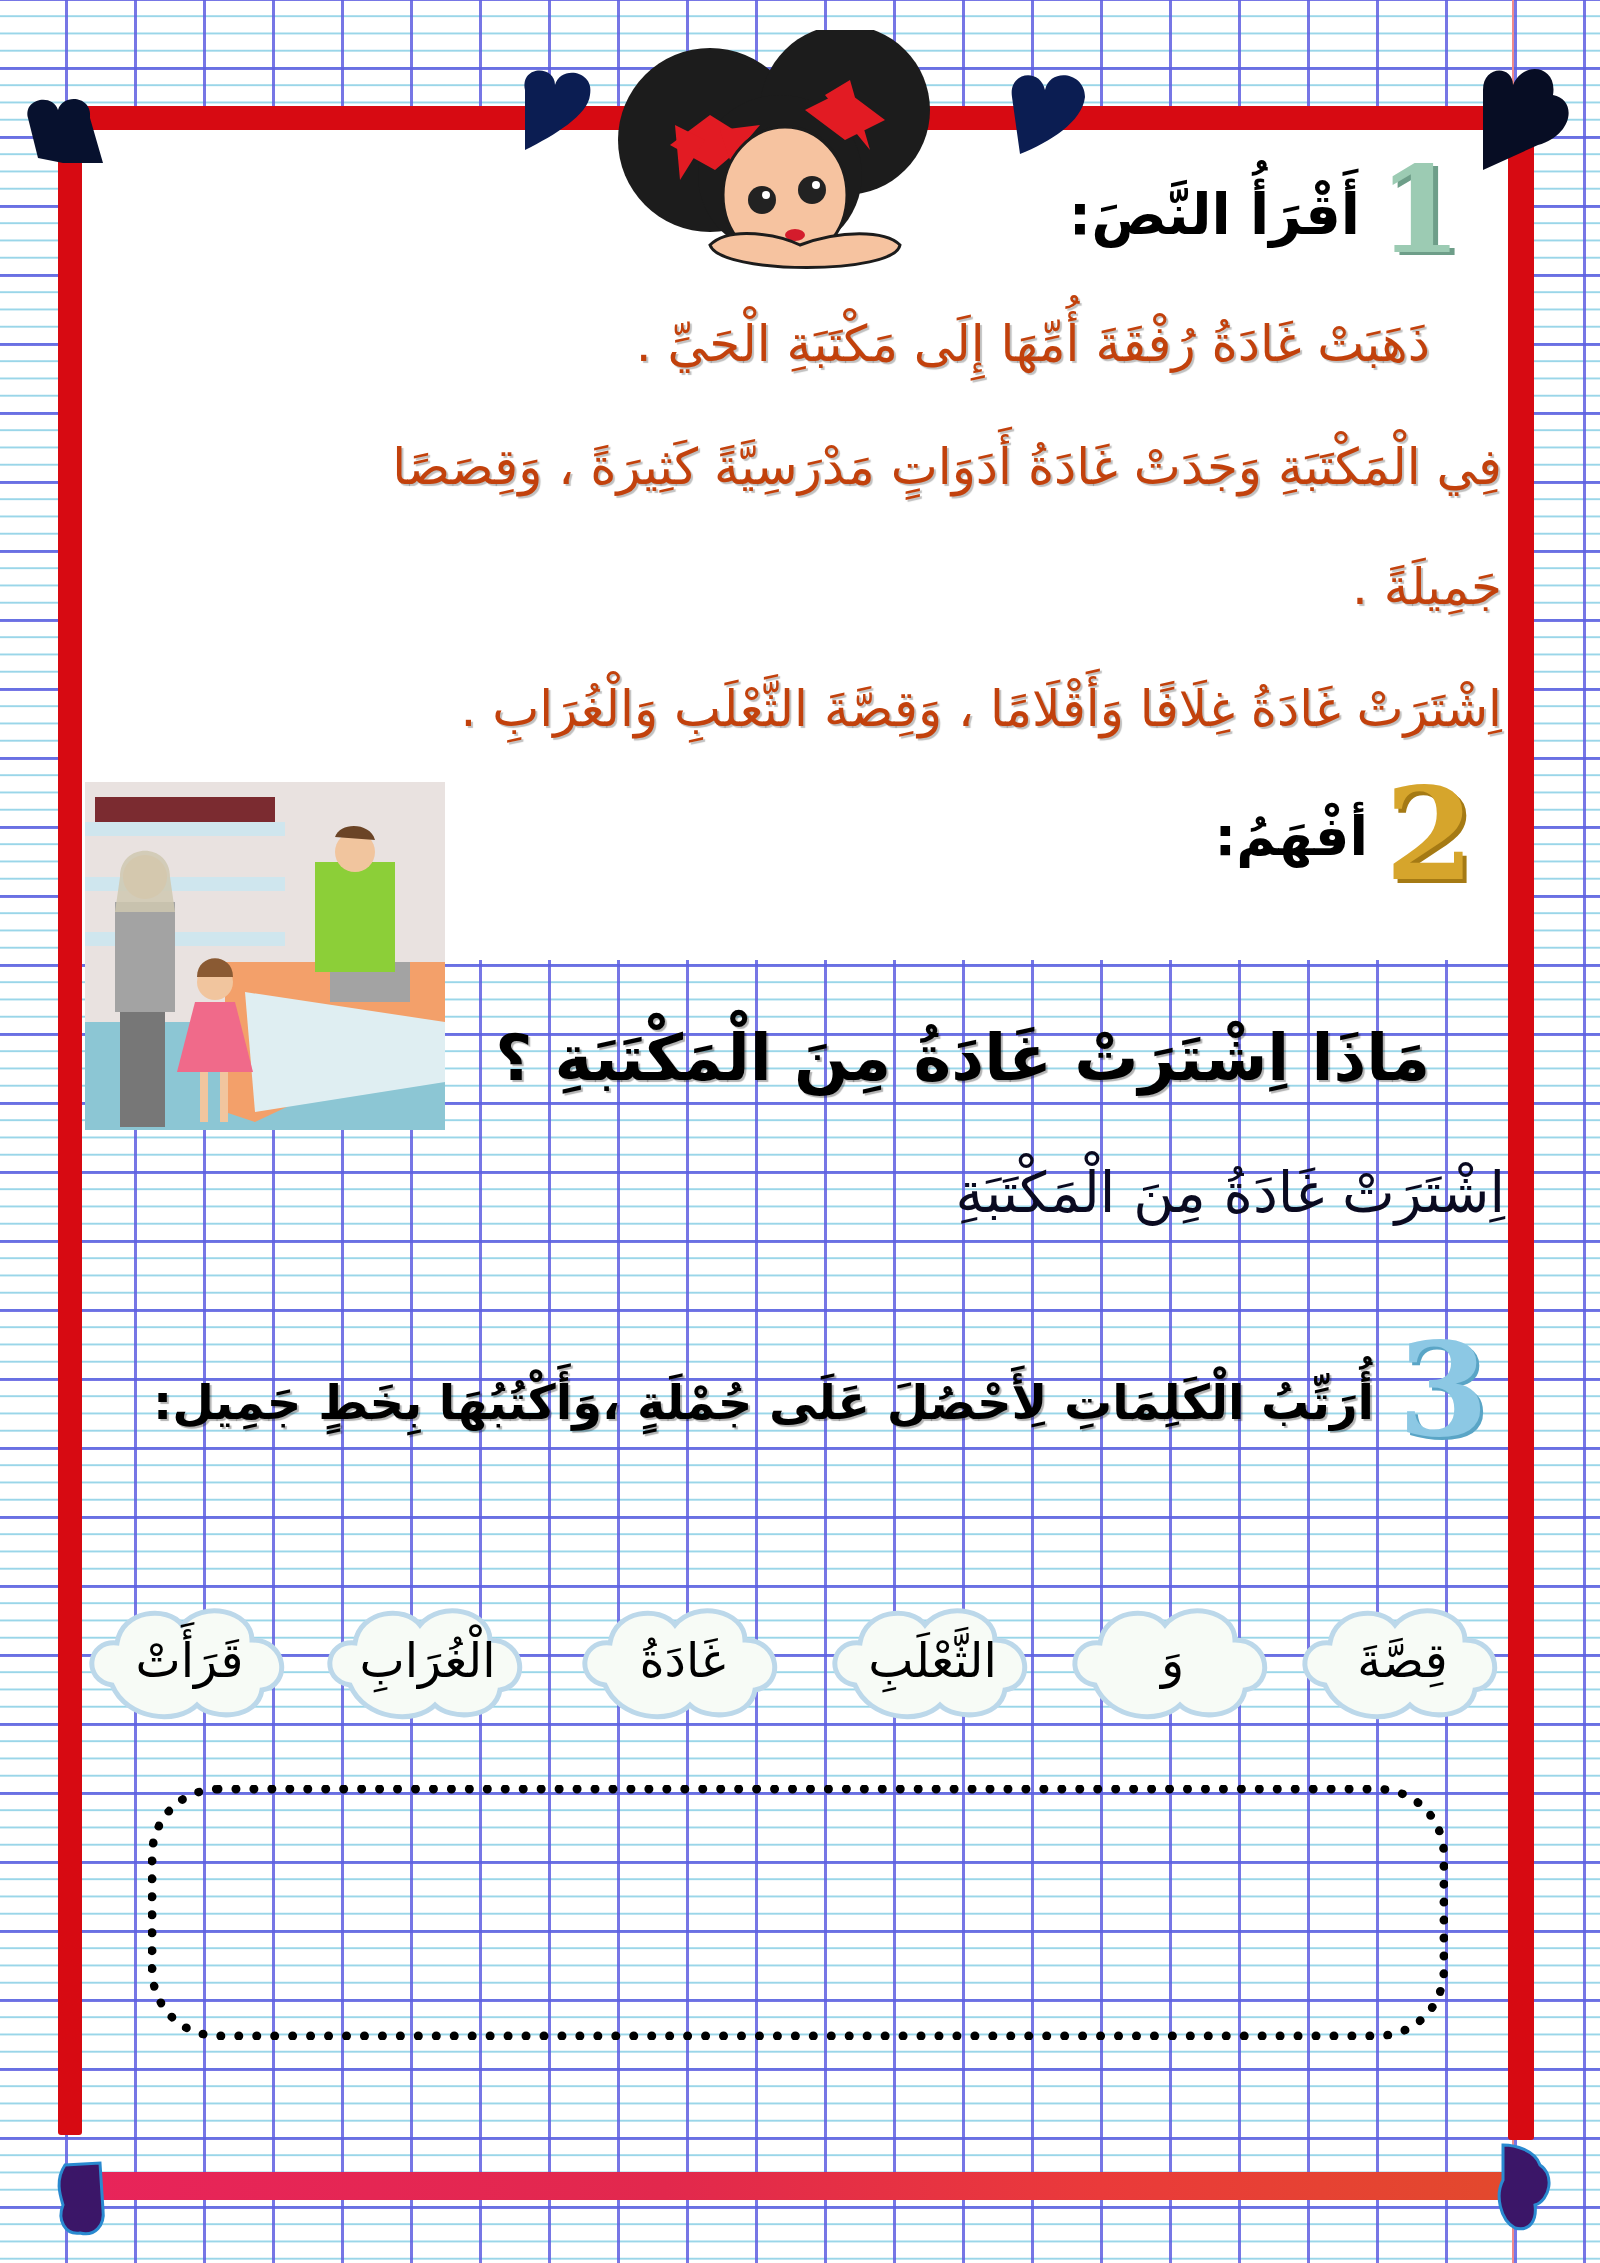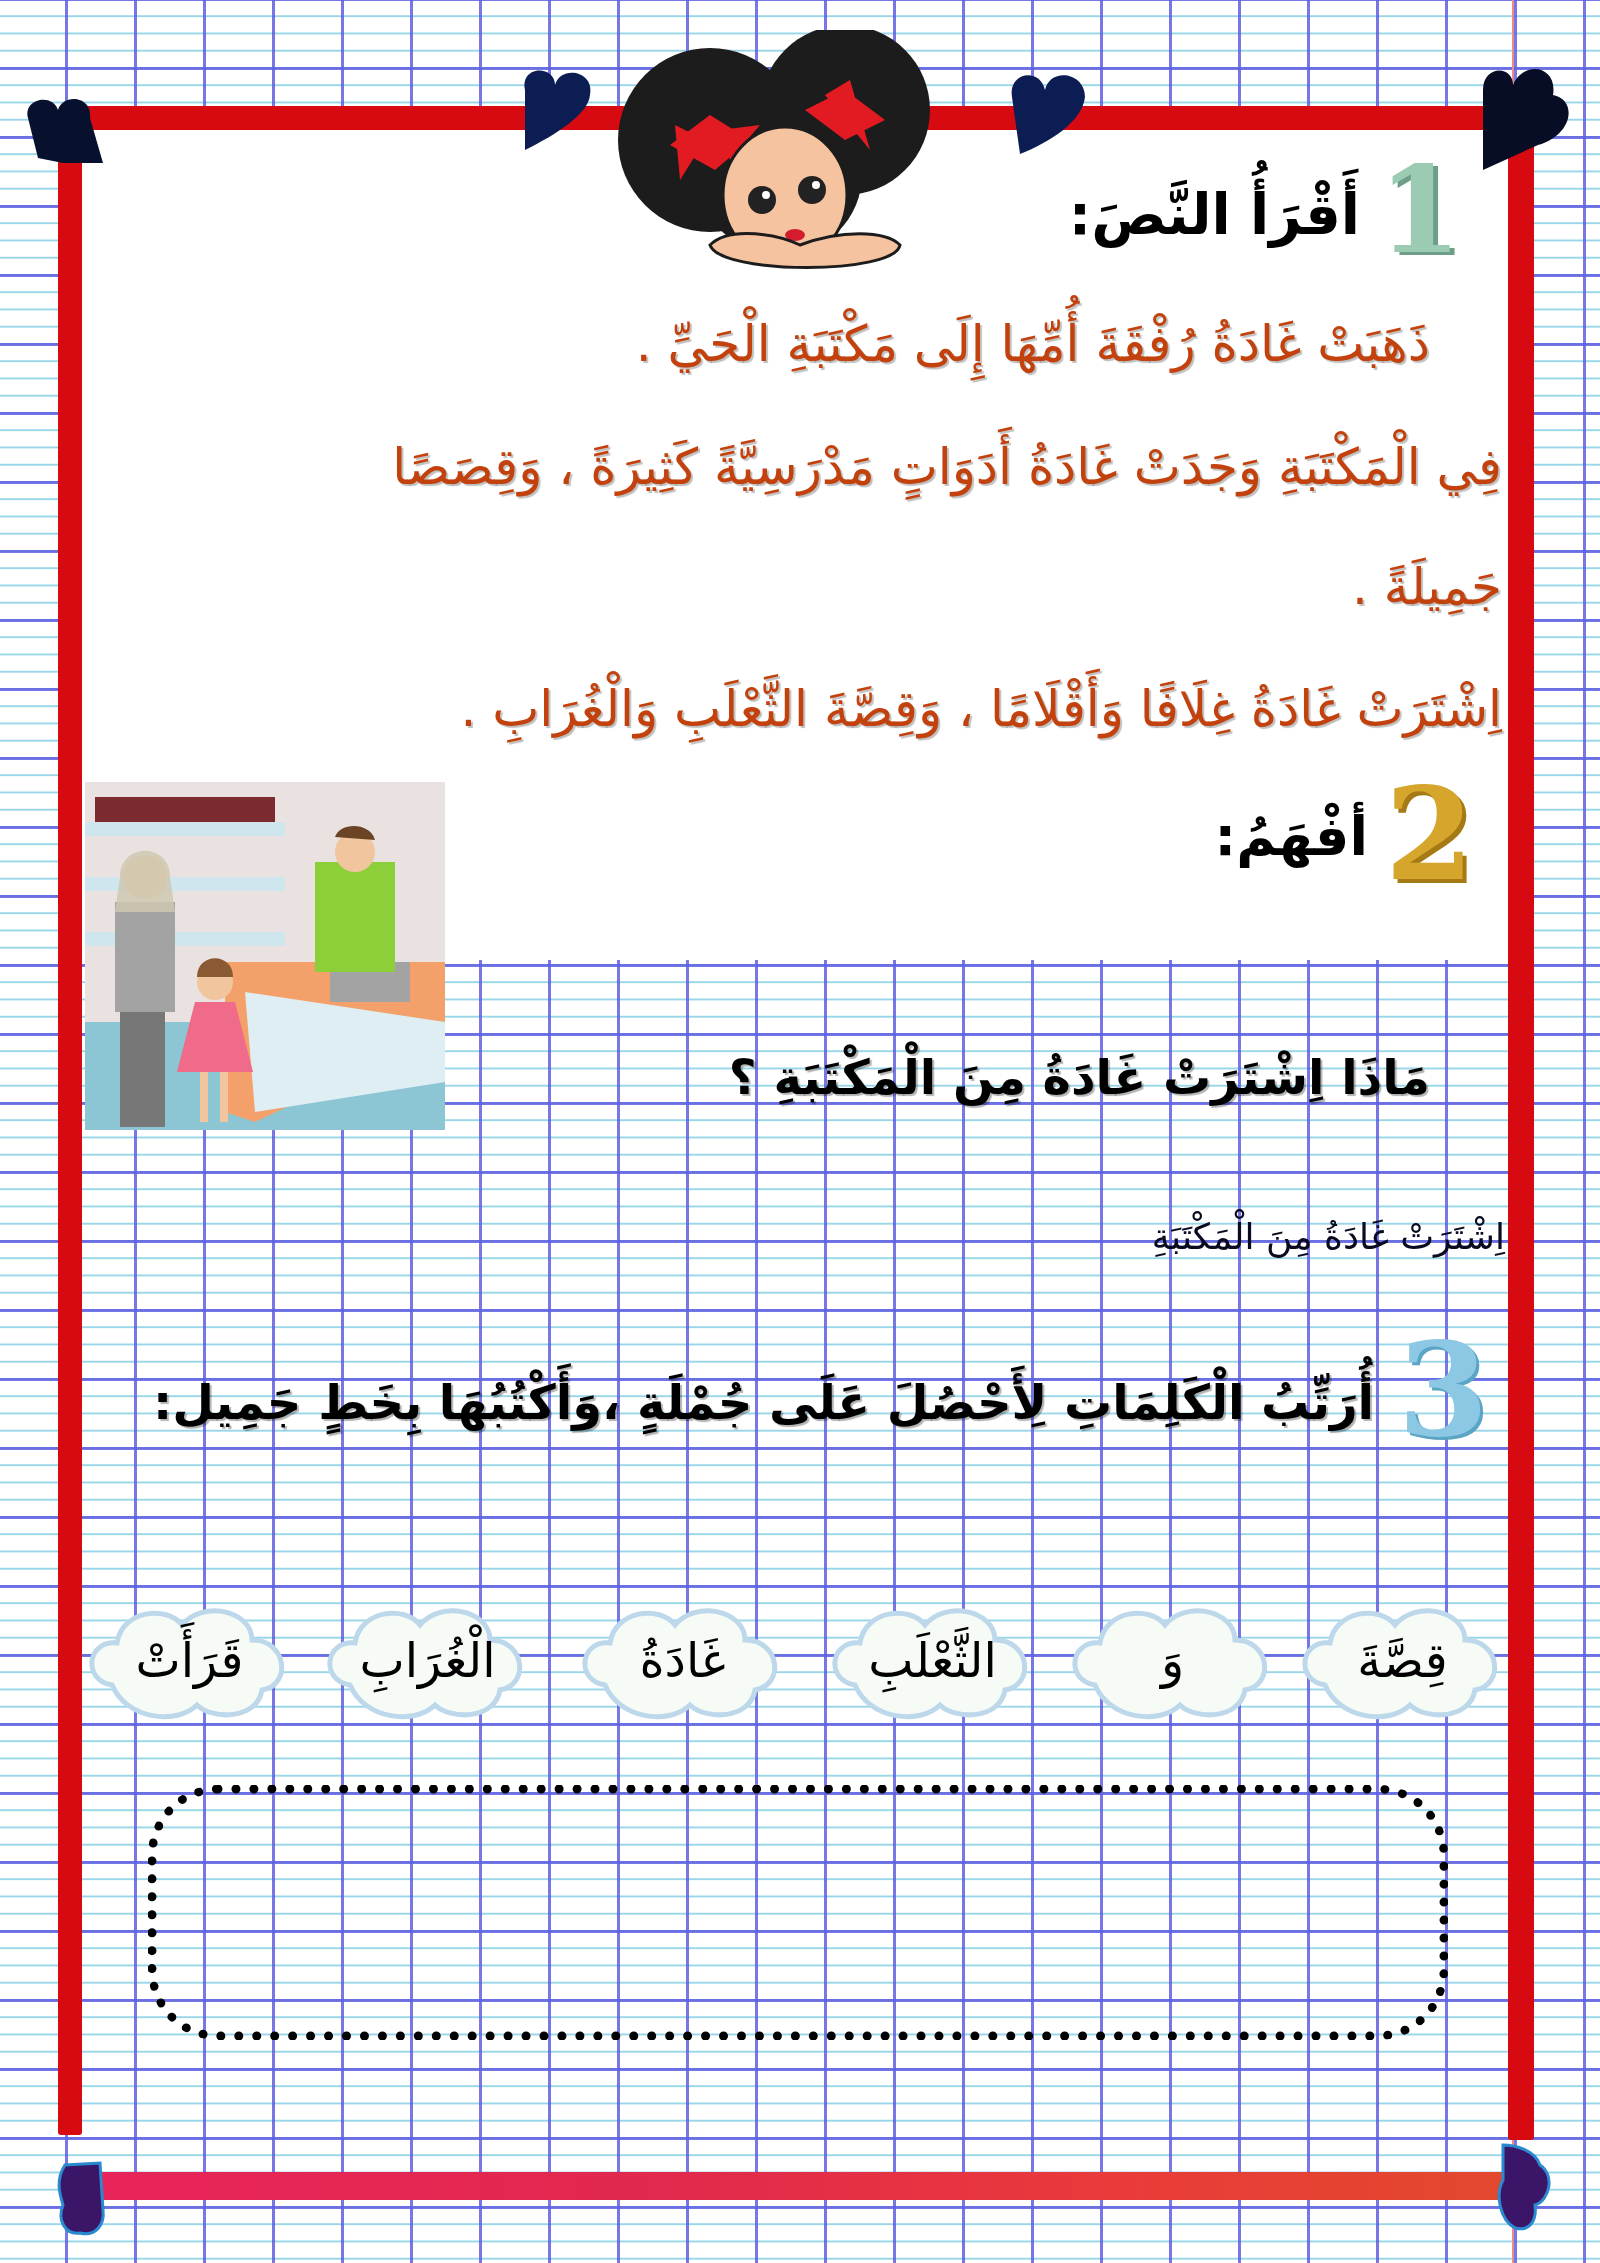--- a/index.html
+++ b/index.html
@@ -111,22 +111,22 @@
     <circle cx="60" cy="95" r="22" fill="#f1c59e"></circle>
     <path d="M35 95 C35 60 85 60 85 95 L90 130 L30 130 Z" fill="#cfc8b0" opacity="0.85"></path>
     <circle cx="130" cy="200" r="18" fill="#f1c59e"></circle>
     <path d="M112 195 C112 170 148 170 148 195" fill="#8a5a33"></path>
     <path d="M110 220 L150 220 L168 290 L92 290 Z" fill="#f06a8a"></path>
     <rect x="115" y="290" width="8" height="50" fill="#f1c59e"></rect>
     <rect x="135" y="290" width="8" height="50" fill="#f1c59e"></rect>
   </svg>
 </div>
 
-<div class="title" style="right:170px;top:1049px;font-size:48px;text-shadow:2px 2px 1px rgba(0,0,0,0.3);">مَاذَا اِشْتَرَتْ غَادَةُ مِنَ الْمَكْتَبَةِ ؟</div>
-<div class="para" style="right:95px;top:1216px;font-size:36px;text-shadow:none;color:#0a0a20;">اِشْتَرَتْ غَادَةُ مِنَ الْمَكْتَبَةِ</div>
+<div class="title" style="right:170px;top:1021px;font-size:64px;text-shadow:2px 2px 1px rgba(0,0,0,0.3);">مَاذَا اِشْتَرَتْ غَادَةُ مِنَ الْمَكْتَبَةِ ؟</div>
+<div class="para" style="right:95px;top:1160px;font-size:56px;text-shadow:none;color:#0a0a20;">اِشْتَرَتْ غَادَةُ مِنَ الْمَكْتَبَةِ</div>
 
 <div class="num" style="left:1398px;top:1325px;font-size:130px;color:#8cc8e4;text-shadow:3px 3px 0 #5aa5c6;line-height:1;">3</div>
 <div class="title" style="right:226px;top:1362px;font-size:48px;text-shadow:2px 2px 1px rgba(0,0,0,0.3);margin-top:12px;">أُرَتِّبُ الْكَلِمَاتِ لِأَحْصُلَ عَلَى جُمْلَةٍ ،وَأَكْتُبُهَا بِخَطٍ جَمِيل:</div>
 
 <div class="cloud" style="left:1295px">
   <svg width="215" height="130" viewBox="0 0 215 130">
       <path d="M30 90 C0 85 5 45 35 48 C40 15 85 10 100 30 C120 5 170 15 170 45 C205 45 210 90 180 95 C175 125 130 125 115 110 C95 130 45 125 30 90 Z" fill="#f7fbf6" stroke="#bcd8ea" stroke-width="5"></path>
     </svg>
   <span>قِصَّةَ</span>
 </div>

